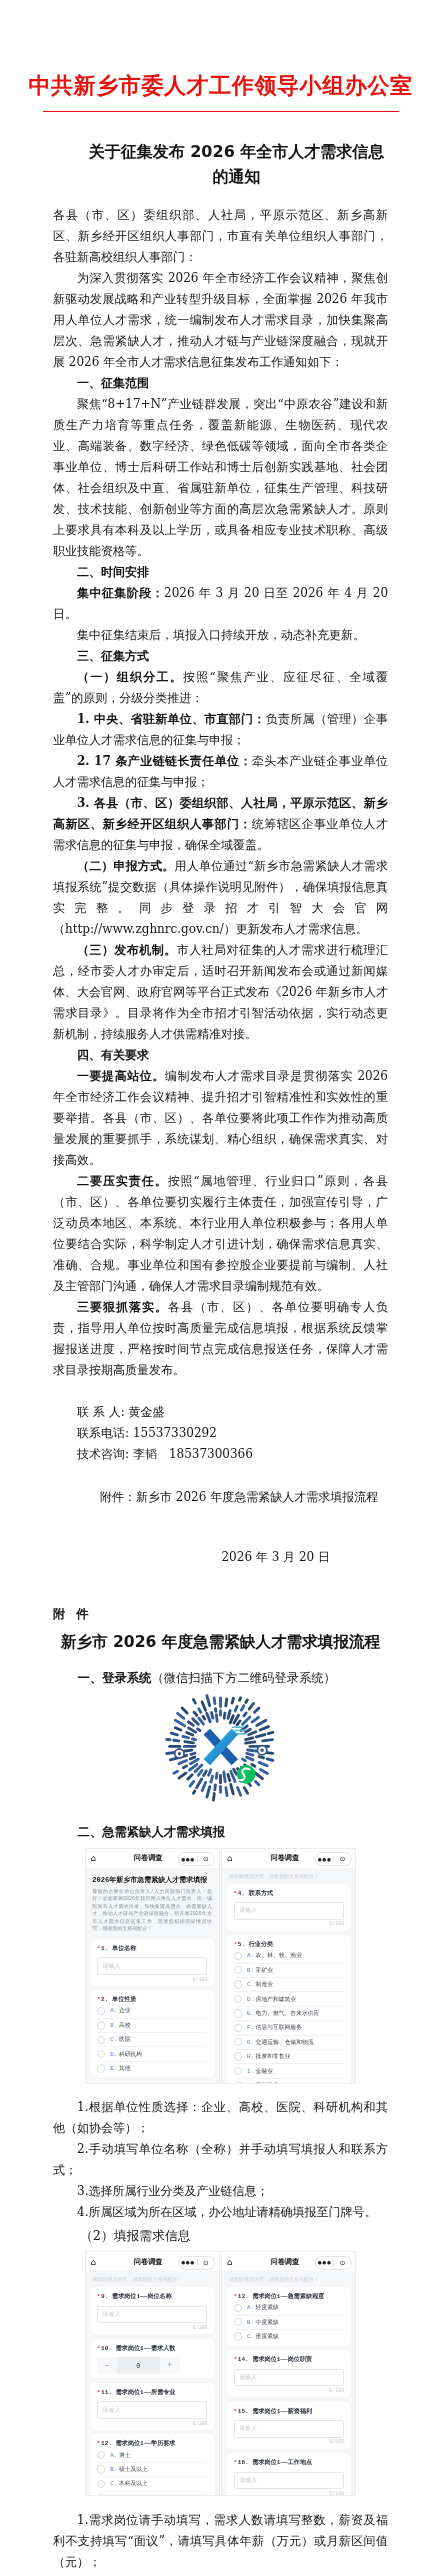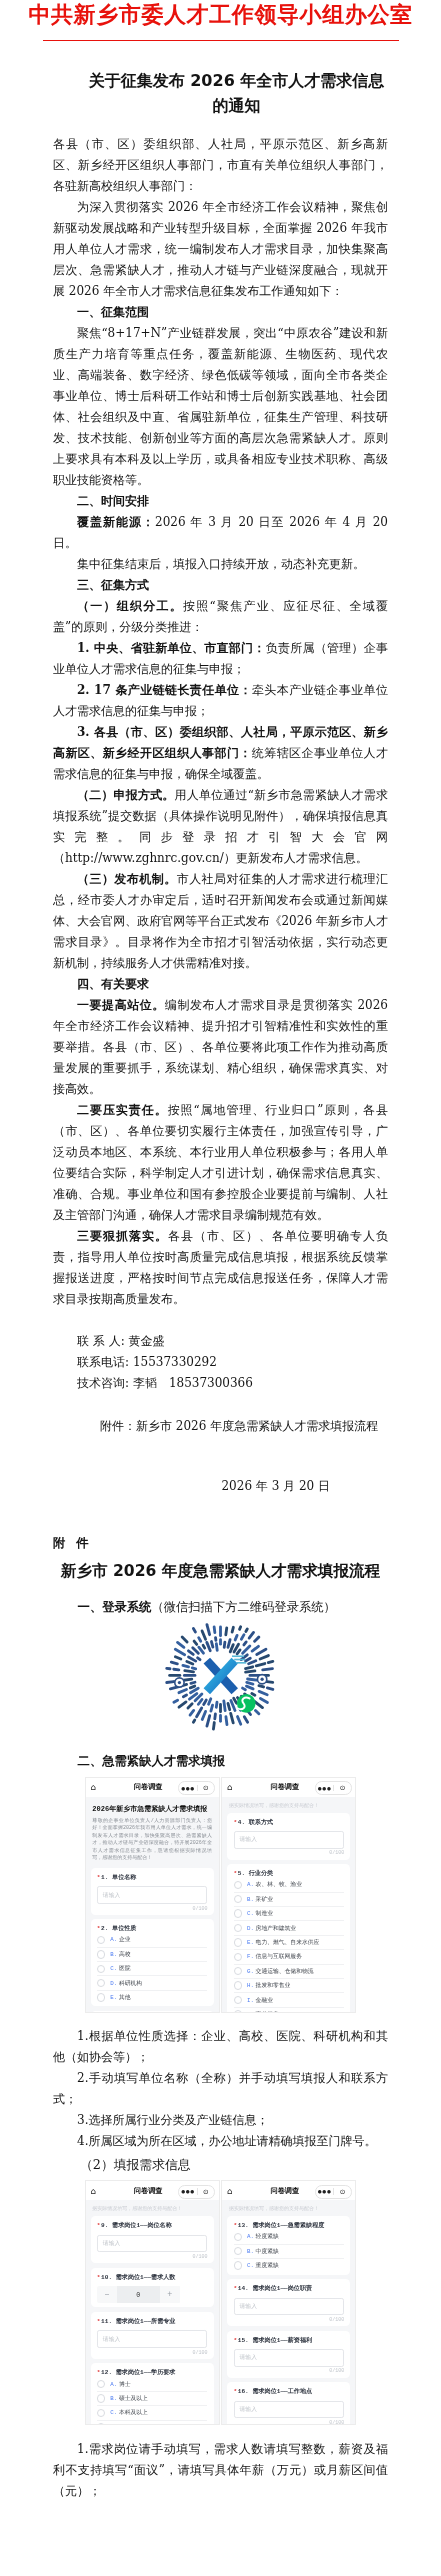--- a/index.html
+++ b/index.html
@@ -1,19 +1,19 @@
 <!DOCTYPE html>
 <html style="font-size:9px"><head>
 <meta charset="utf-8">
 <style>
   html,body{margin:0;padding:0;background:#ffffff;}
   .page{width:441px;min-height:2576px;margin:0 auto;background:#fff;color:#151515;
         font-family:"DejaVu Serif","Liberation Serif",serif;overflow:hidden;}
   
-  .letterhead{text-align:center;color:#e8120c;font-size:22px;font-weight:700;letter-spacing:0.6px;}
+  .letterhead{padding-top:71px;text-align:center;color:#e8120c;font-size:22px;font-weight:700;letter-spacing:0.6px;}
   .redline{width:356px;height:1.1px;background:#e8120c;margin:10px auto 0;}
   .doc-title{margin-top:28px;text-align:center;font-size:16px;font-weight:700;line-height:1.55;
              font-family:"DejaVu Sans","Liberation Sans",sans-serif;margin-left:32px;}
   
   .body-text{margin:15.6px 53px 0;font-size:12px;line-height:21px;text-align:justify;}
   .body-text p{margin:0;text-indent:2em;}
   .body-text p.nodent{text-indent:0;}
   .body-text p.hd{font-weight:700;font-family:"DejaVu Sans","Liberation Sans",sans-serif;}
   .body-text b{font-weight:700;}
   .contact{margin-top:21px;}
@@ -80,21 +80,21 @@
     <div>关于征集发布 2026 年全市人才需求信息</div>
     <div>的通知</div>
   </div>
 
   <div class="body-text">
       <p class="nodent">各县（市、区）委组织部、人社局，平原示范区、新乡高新区、新乡经开区组织人事部门，市直有关单位组织人事部门，各驻新高校组织人事部门：</p>
       <p>为深入贯彻落实 2026 年全市经济工作会议精神，聚焦创新驱动发展战略和产业转型升级目标，全面掌握 2026 年我市用人单位人才需求，统一编制发布人才需求目录，加快集聚高层次、急需紧缺人才，推动人才链与产业链深度融合，现就开展 2026 年全市人才需求信息征集发布工作通知如下：</p>
       <p class="hd">一、征集范围</p>
       <p>聚焦“8+17+N”产业链群发展，突出“中原农谷”建设和新质生产力培育等重点任务，覆盖新能源、生物医药、现代农业、高端装备、数字经济、绿色低碳等领域，面向全市各类企事业单位、博士后科研工作站和博士后创新实践基地、社会团体、社会组织及中直、省属驻新单位，征集生产管理、科技研发、技术技能、创新创业等方面的高层次急需紧缺人才。原则上要求具有本科及以上学历，或具备相应专业技术职称、高级职业技能资格等。</p>
       <p class="hd">二、时间安排</p>
-      <p><b>覆盖新能源：</b>2026 年 3 月 20 日至 2026 年 4 月 20 日。</p>
+      <p><b>集中征集阶段：</b>2026 年 3 月 20 日至 2026 年 4 月 20 日。</p>
       <p>集中征集结束后，填报入口持续开放，动态补充更新。</p>
       <p class="hd">三、征集方式</p>
       <p><b>（一）组织分工。</b>按照“聚焦产业、应征尽征、全域覆盖”的原则，分级分类推进：</p>
       <p><b>1. 中央、省驻新单位、市直部门：</b>负责所属（管理）企事业单位人才需求信息的征集与申报；</p>
       <p><b>2. 17 条产业链链长责任单位：</b>牵头本产业链企事业单位人才需求信息的征集与申报；</p>
       <p><b>3. 各县（市、区）委组织部、人社局，平原示范区、新乡高新区、新乡经开区组织人事部门：</b>统筹辖区企事业单位人才需求信息的征集与申报，确保全域覆盖。</p>
       <p><b>（二）申报方式。</b>用人单位通过“新乡市急需紧缺人才需求填报系统”提交数据（具体操作说明见附件），确保填报信息真实完整。同步登录招才引智大会官网（http://www.zghnrc.gov.cn/）更新发布人才需求信息。</p>
       <p><b>（三）发布机制。</b>市人社局对征集的人才需求进行梳理汇总，经市委人才办审定后，适时召开新闻发布会或通过新闻媒体、大会官网、政府官网等平台正式发布《2026 年新乡市人才需求目录》。目录将作为全市招才引智活动依据，实行动态更新机制，持续服务人才供需精准对接。</p>
       <p class="hd">四、有关要求</p>
       <p><b>一要提高站位。</b>编制发布人才需求目录是贯彻落实 2026 年全市经济工作会议精神、提升招才引智精准性和实效性的重要举措。各县（市、区）、各单位要将此项工作作为推动高质量发展的重要抓手，系统谋划、精心组织，确保需求真实、对接高效。</p>

